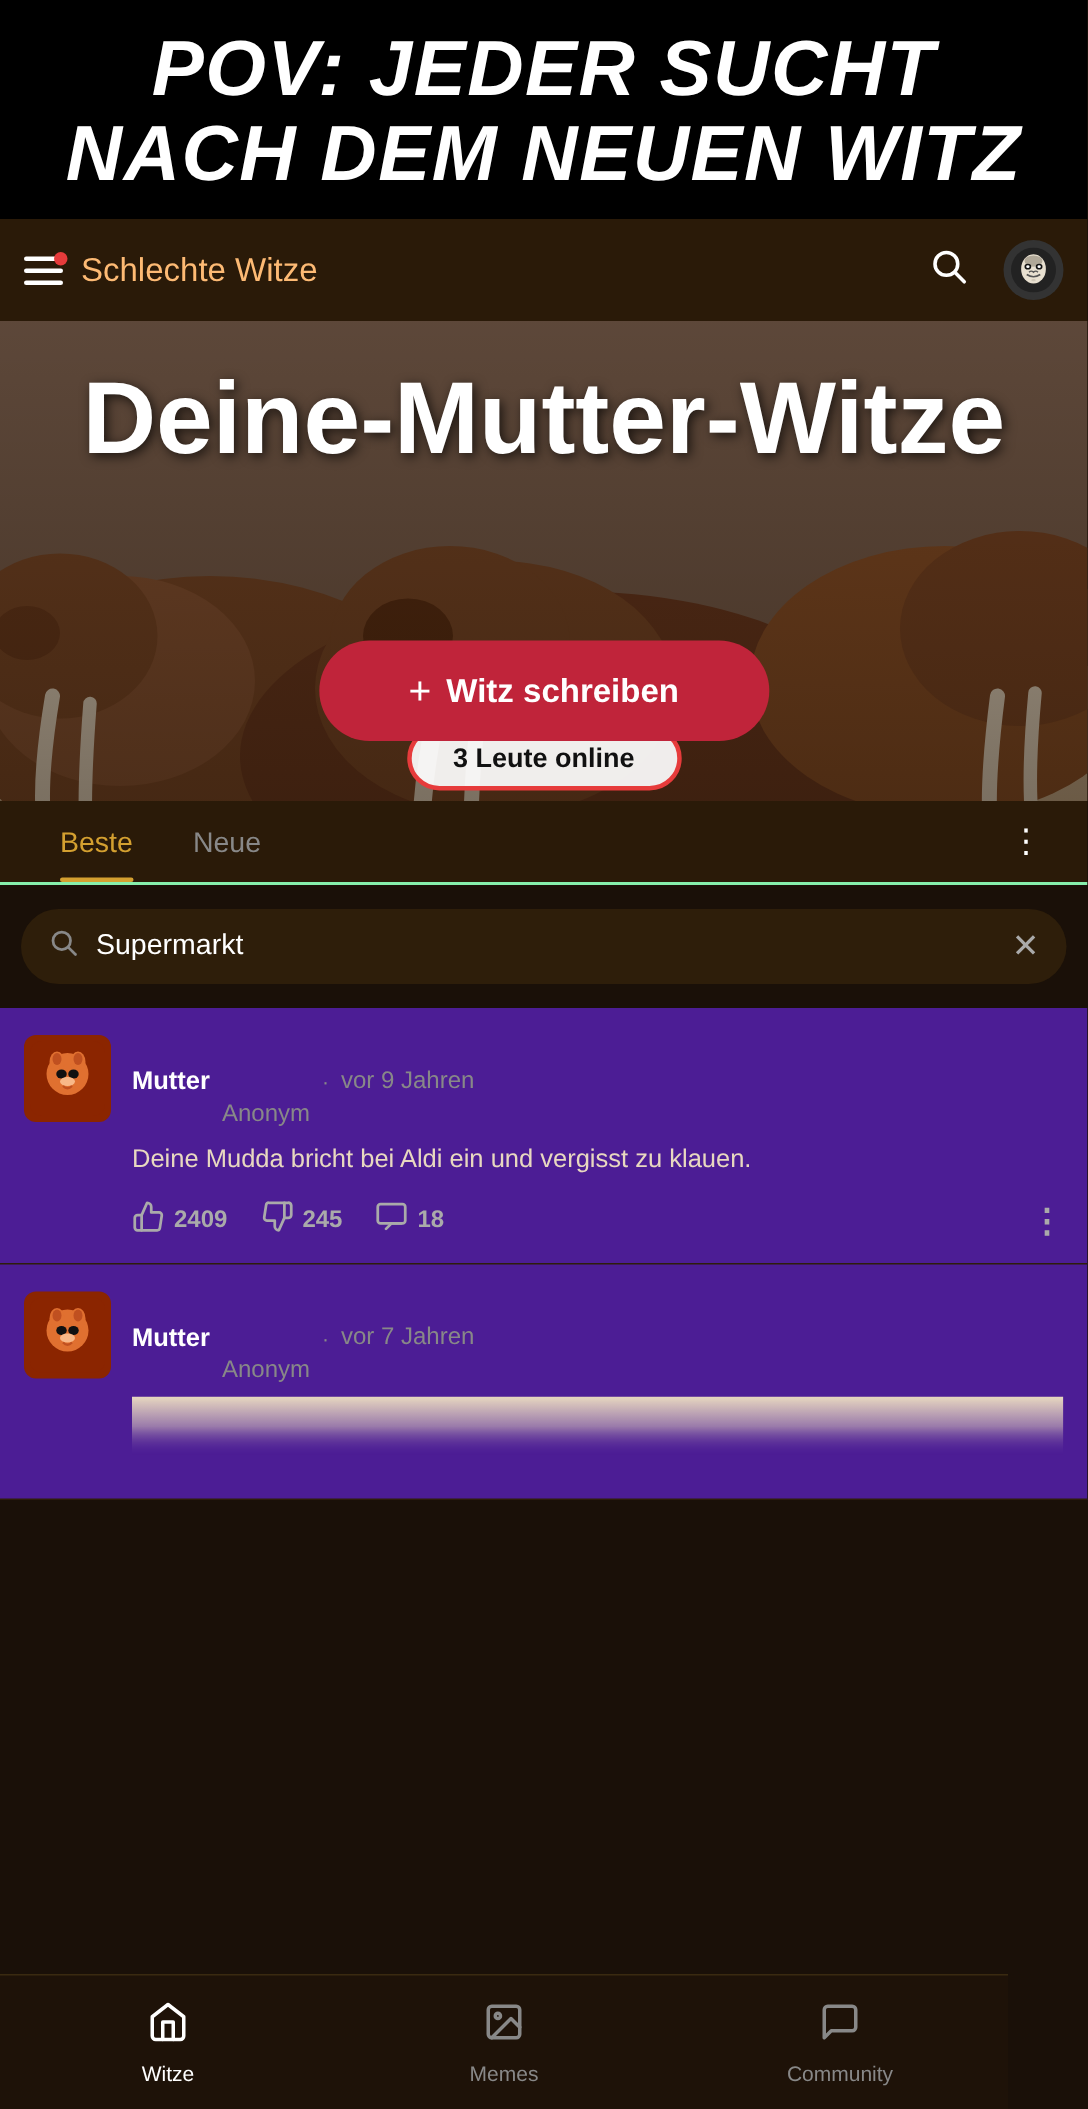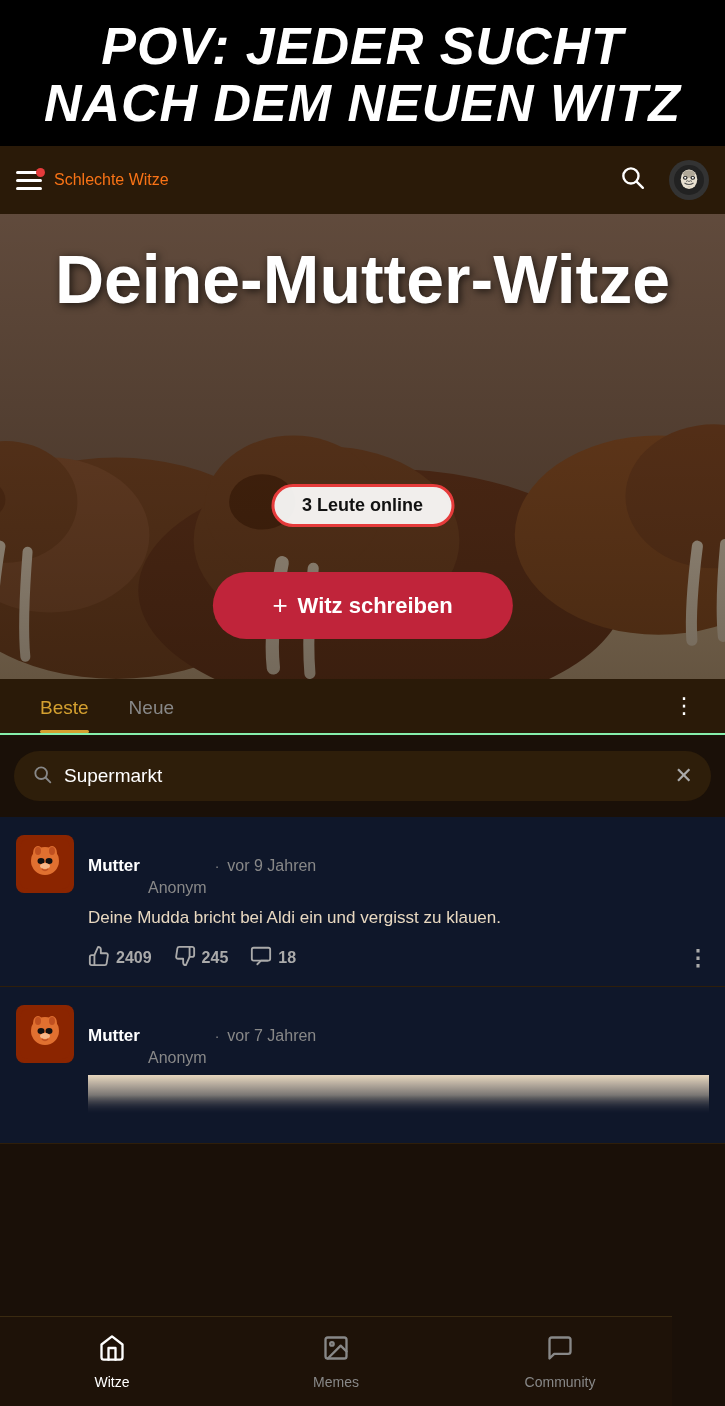--- a/index.html
+++ b/index.html
@@ -55,22 +55,22 @@
       width: 9px;
       height: 9px;
       background: #e63b3b;
       border-radius: 50%;
       position: absolute;
       top: -3px;
       right: -3px;
     }
     .header-title {
       flex: 1;
-      color: #f97316;
-      font-size: 16px;
+      color: #fdba74;
+      font-size: 22px;
       font-weight: 500;
     }
     .header-search-icon {
       color: #fff;
       font-size: 26px;
       cursor: pointer;
       margin-right: 12px;
     }
     .header-avatar {
       width: 40px;
@@ -84,21 +84,21 @@
     }
     .header-avatar svg {
       width: 30px;
       height: 30px;
     }
 
     
     .hero-section {
       position: relative;
       width: 100%;
-      height: 465px;
+      height: 320px;
       background: #5a4030;
       overflow: hidden;
     }
     .walrus-canvas {
       width: 100%;
       height: 100%;
     }
     .hero-title {
       position: absolute;
       top: 30px;
@@ -210,21 +210,21 @@
       outline: none;
     }
     .search-bar-clear {
       color: #aaa;
       font-size: 22px;
       cursor: pointer;
     }
 
     
     .posts-list {
-      background: #0f172a;
+      background: #4c1d95;
     }
     .post-item {
       padding: 18px 16px 14px;
       border-bottom: 1px solid #2e1e0a;
       display: flex;
       gap: 14px;
     }
     .post-avatar {
       width: 58px;
       height: 58px;

